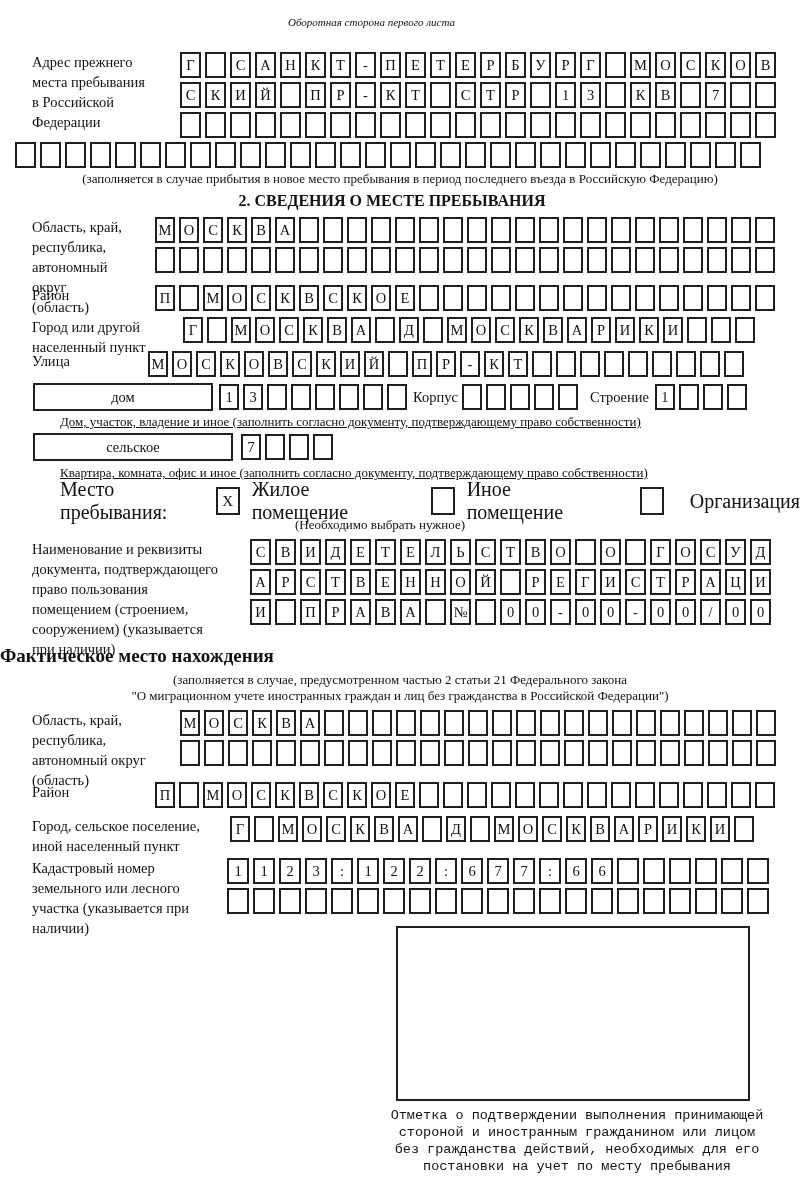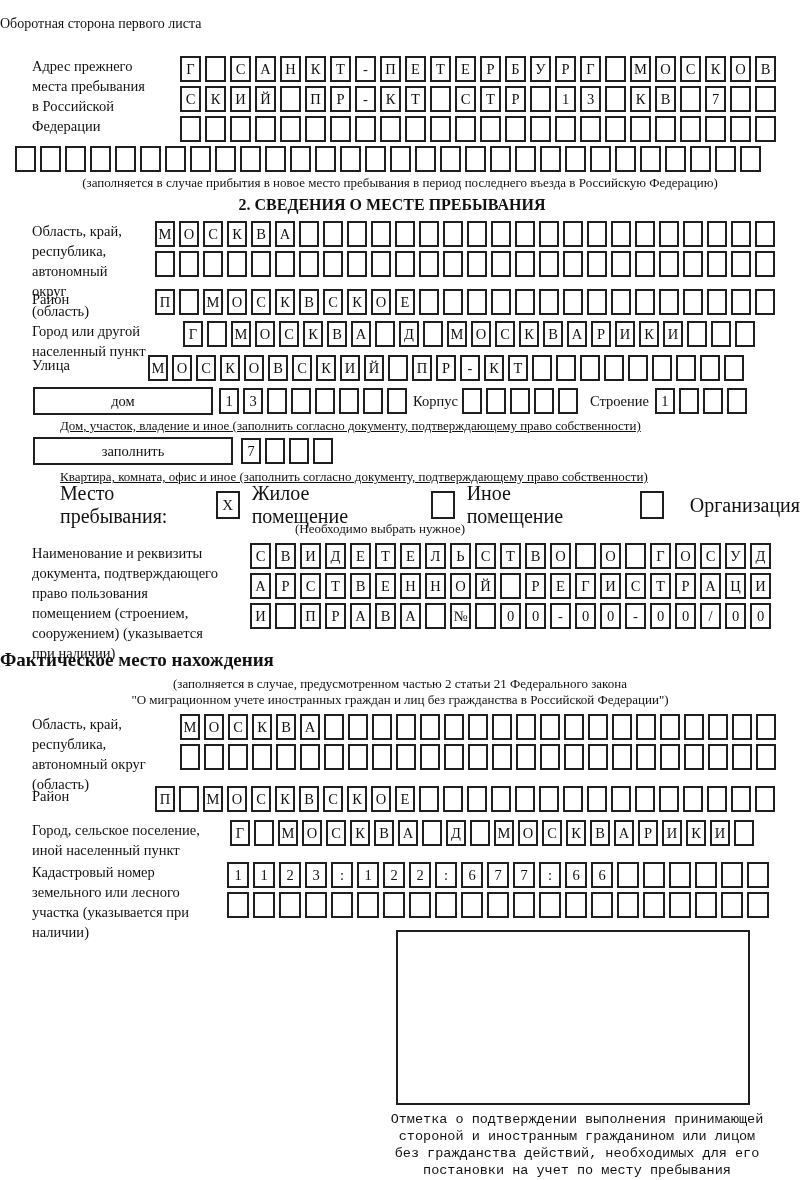--- a/index.html
+++ b/index.html
@@ -1,18 +1,18 @@
 <!DOCTYPE html>
 <html><head>
 <meta charset="utf-8">
 <style>
   html,body{margin:0;padding:0;background:#fff;}
   body{width:800px;height:1180px;font-family:"Liberation Serif","DejaVu Serif",serif;color:#111;}
   .sheet{position:relative;width:800px;height:1180px;overflow:hidden;background:#fff;}
-  .corner{margin:16px 57px 0 0;text-align:left;font-size:14px;}
+  .corner{margin:16px 57px 0 0;text-align:center;font-size:11px;font-style:italic;}
   
   .frow{display:flex;align-items:flex-start;margin-left:32px;gap:28px;}
   .flabel{flex:0 0 auto;font-size:14.5px;line-height:20px;height:26px;overflow:visible;}
   .w120{width:120px}.w95{width:95px}.w123{width:123px}.w88{width:88px}
   .w190{width:190px}.w170{width:170px}.w167{width:167px}
   .cellrows{display:flex;flex-direction:column;gap:4px;}
   .boxrow{display:flex;gap:4px;height:26px;}
   .cell{box-sizing:border-box;flex:0 0 auto;width:20px;height:26px;border:2px solid #1f1f1f;
         display:flex;align-items:center;justify-content:center;
         font-size:14.5px;line-height:1;background:#fff;}
@@ -348,21 +348,21 @@
     <div class="boxrow" style="margin-left:6px">
         <span class="cell">1</span>
         <span class="cell"></span>
         <span class="cell"></span>
         <span class="cell"></span>
       </div>
   </div>
   <div class="note leftnote" style="margin-top:3px">Дом, участок, владение и иное (заполнить согласно документу, подтверждающему право собственности)</div>
 
   <div class="inlinerow" style="margin-top:3px">
-    <div class="wide-rect kvrect">заполнить</div>
+    <div class="wide-rect kvrect">сельское</div>
     <div class="boxrow" style="margin-left:8px">
         <span class="cell">7</span>
         <span class="cell"></span>
         <span class="cell"></span>
         <span class="cell"></span>
       </div>
   </div>
   <div class="note leftnote" style="margin-top:4px">Квартира, комната, офис и иное (заполнить согласно документу, подтверждающему право собственности)</div>
 
   <div class="mestorow mt6">

